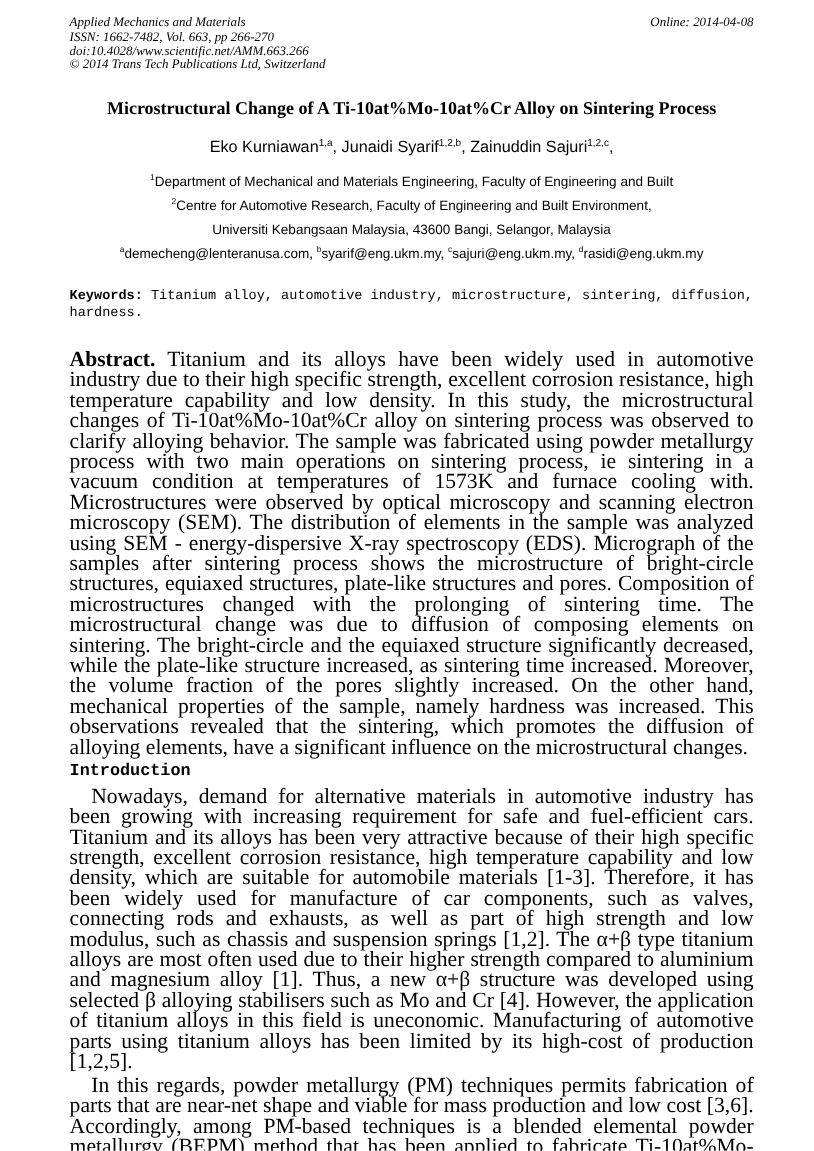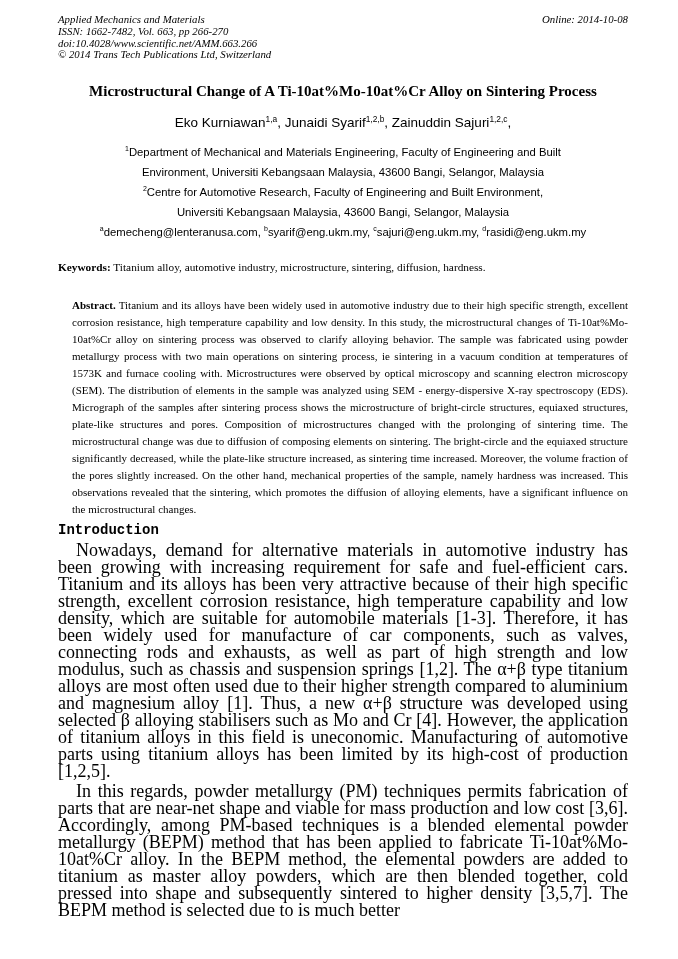--- a/index.html
+++ b/index.html
@@ -64,31 +64,31 @@
   sup {
     vertical-align: super;
     font-size: 0.62em;
     line-height: 0;
     text-align: right;
   }
 
   
   .keywords {
     margin: 18px 0 12px 0;
-    font-family: Liberation Serif, serif;
+    font-family: Liberation Mono, monospace;
     font-size: 11.3px;
     line-height: 14px;
   }
   .keywords b { font-weight: bold; }
 
   
   .abstract {
-    margin: 23px 0 0 14px;
+    margin: 23px 0 0 0;
     font-family: "Liberation Serif", "DejaVu Serif", serif;
-    font-size: 11px;
+    font-size: 18px;
     line-height: 17px;
     text-align: justify;
   }
   .abstract b { font-weight: bold; }
 
   .section-heading {
     margin: 4px 0 0 0;
     font-family: Liberation Mono, monospace;
     font-weight: bold;
     font-size: 14px;
@@ -109,32 +109,31 @@
 
 <div class="page">
 
   <div class="jheader">
     <div class="jheader-left">
       <div>Applied Mechanics and Materials</div>
       <div>ISSN: 1662-7482, Vol. 663, pp 266-270</div>
       <div>doi:10.4028/www.scientific.net/AMM.663.266</div>
       <div>© 2014 Trans Tech Publications Ltd, Switzerland</div>
     </div>
-    <div class="jheader-right">Online: 2014-10-08</div>
+    <div class="jheader-right">Online: 2014-04-08</div>
   </div>
 
   <h1 class="paper-title">Microstructural Change of A Ti-10at%Mo-10at%Cr Alloy on Sintering Process</h1>
 
   <div class="authors">
     <div><span>Eko Kurniawan</span><sup>1,a</sup><span>, Junaidi Syarif</span><sup>1,2,b</sup><span>, Zainuddin Sajuri</span><sup>1,2,c</sup><span>,</span></div>
   </div>
 
   <div class="affiliations">
     <div><sup>1</sup><span>Department of Mechanical and Materials Engineering, Faculty of Engineering and Built</span></div>
-    <div><span>Environment, Universiti Kebangsaan Malaysia, 43600 Bangi, Selangor, Malaysia</span></div>
     <div><sup>2</sup><span>Centre for Automotive Research, Faculty of Engineering and Built Environment,</span></div>
     <div><span>Universiti Kebangsaan Malaysia, 43600 Bangi, Selangor, Malaysia</span></div>
     <div><sup>a</sup><span>demecheng@lenteranusa.com, </span><sup>b</sup><span>syarif@eng.ukm.my, </span><sup>c</sup><span>sajuri@eng.ukm.my, </span><sup>d</sup><span>rasidi@eng.ukm.my</span></div>
   </div>
 
   <p class="keywords">
     <b>Keywords:</b>
     <span>Titanium alloy, automotive industry, microstructure, sintering, diffusion, hardness.</span>
   </p>
 

